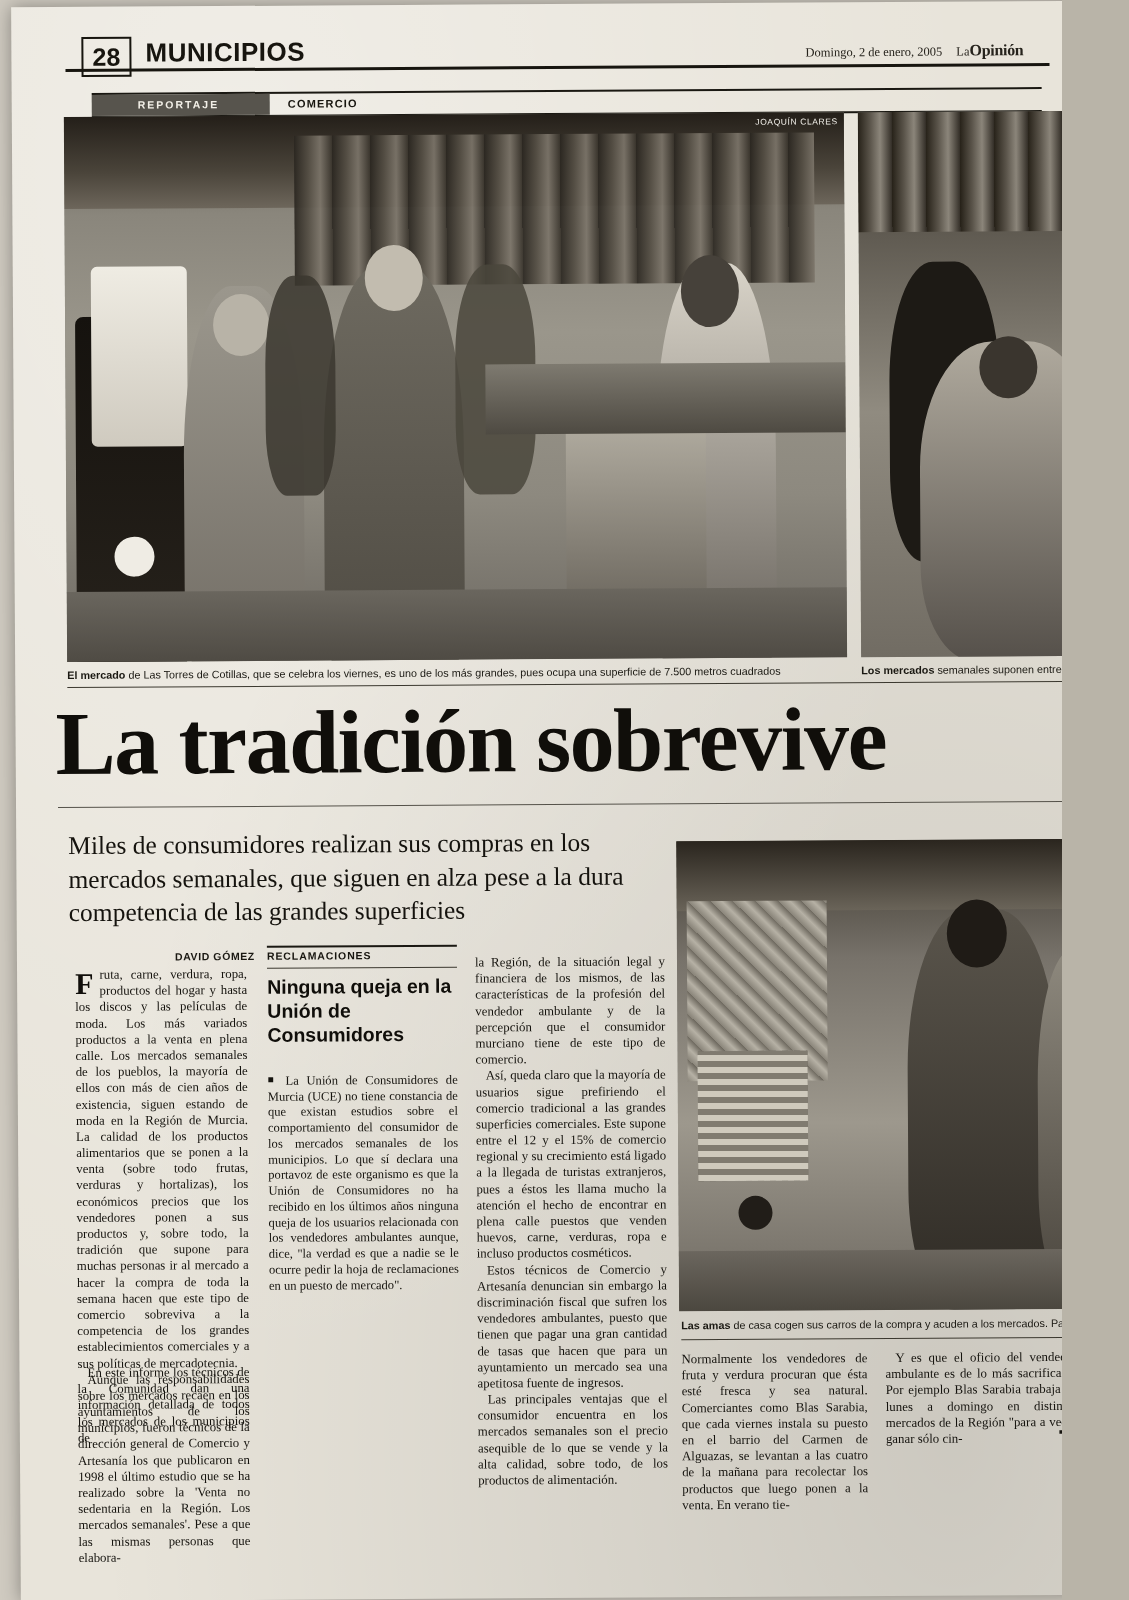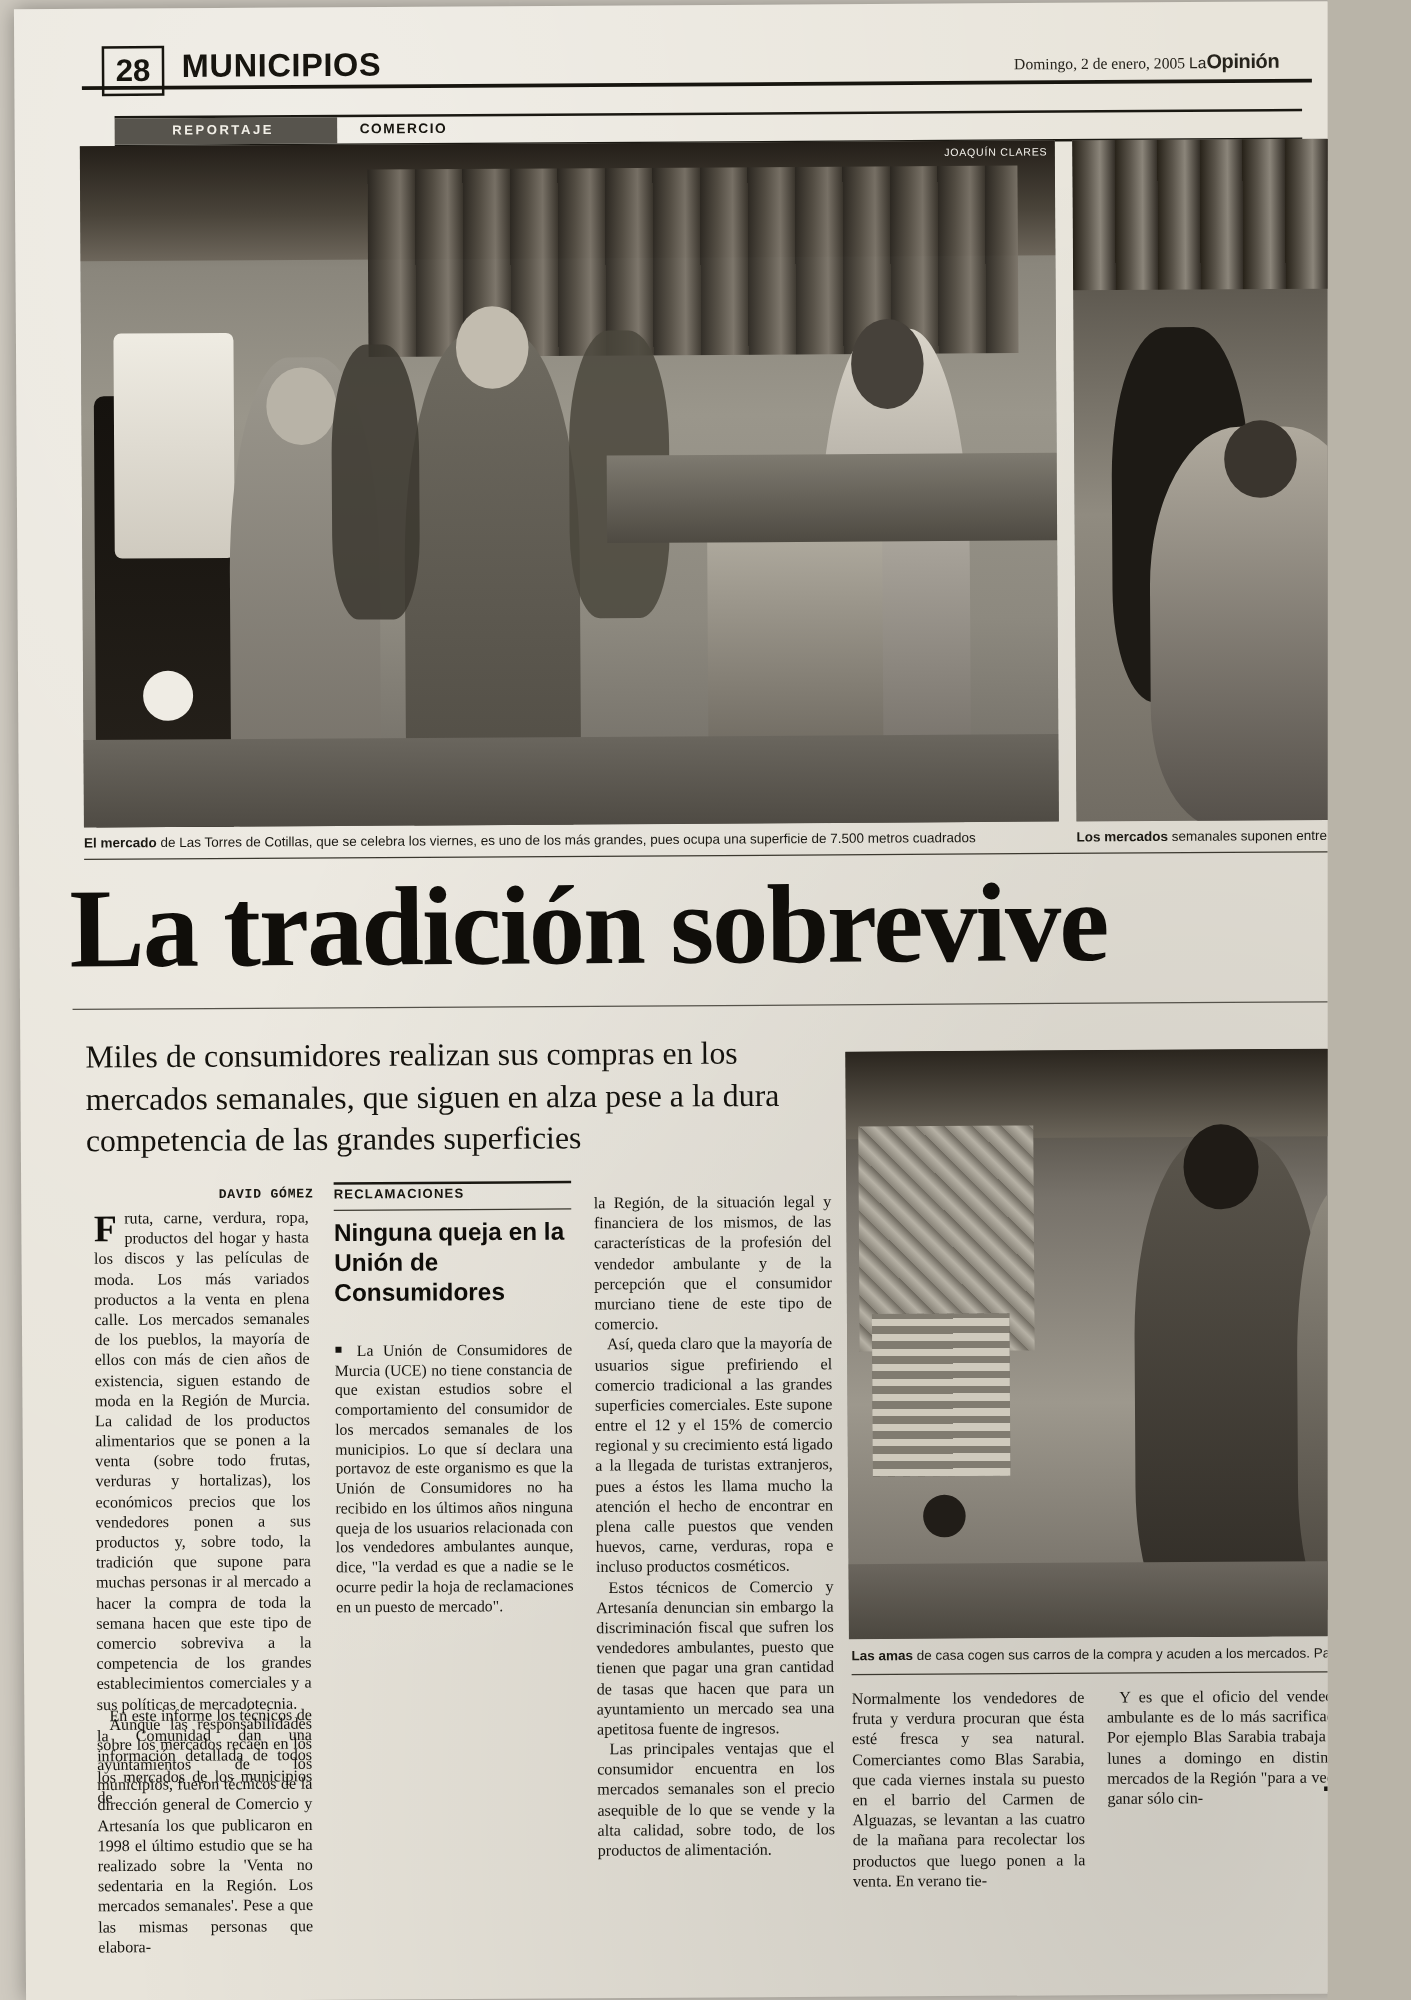--- a/index.html
+++ b/index.html
@@ -69,22 +69,23 @@
     color: #17150f;
   }
   .dateline {
     position: absolute;
     right: 56px; top: 18px;
     font-family: "Liberation Serif", serif;
     font-size: 12.5px;
     color: #26231c;
   }
   .dateline .brand {
-    font-family: Liberation Sans, sans-serif;
+    font-family: Liberation Serif, serif;
     font-size: 12.5px;
+    margin-left: 11px;
   }
   .dateline .brand b {
     font-size: 16px;
     letter-spacing: -0.3px;
   }
   .rule-top {
     position: absolute;
     left: 26px; right: 30px; top: 52px;
     height: 3px; background: #17150f;
   }
@@ -185,21 +186,21 @@
     font-family: "Liberation Serif", serif;
     font-size: 25.5px;
     line-height: 1.32;
     color: #15130e;
   }
 
   
   .byline {
     position: absolute;
     left: 130px; top: 934px;
-    font-family: Liberation Mono, monospace;
+    font-family: Liberation Sans, sans-serif;
     font-size: 10.5px;
     font-weight: bold;
     letter-spacing: 0.6px;
     color: #1a1812;
   }
 
   
   .col {
     position: absolute;
     font-family: "Liberation Serif", serif;

